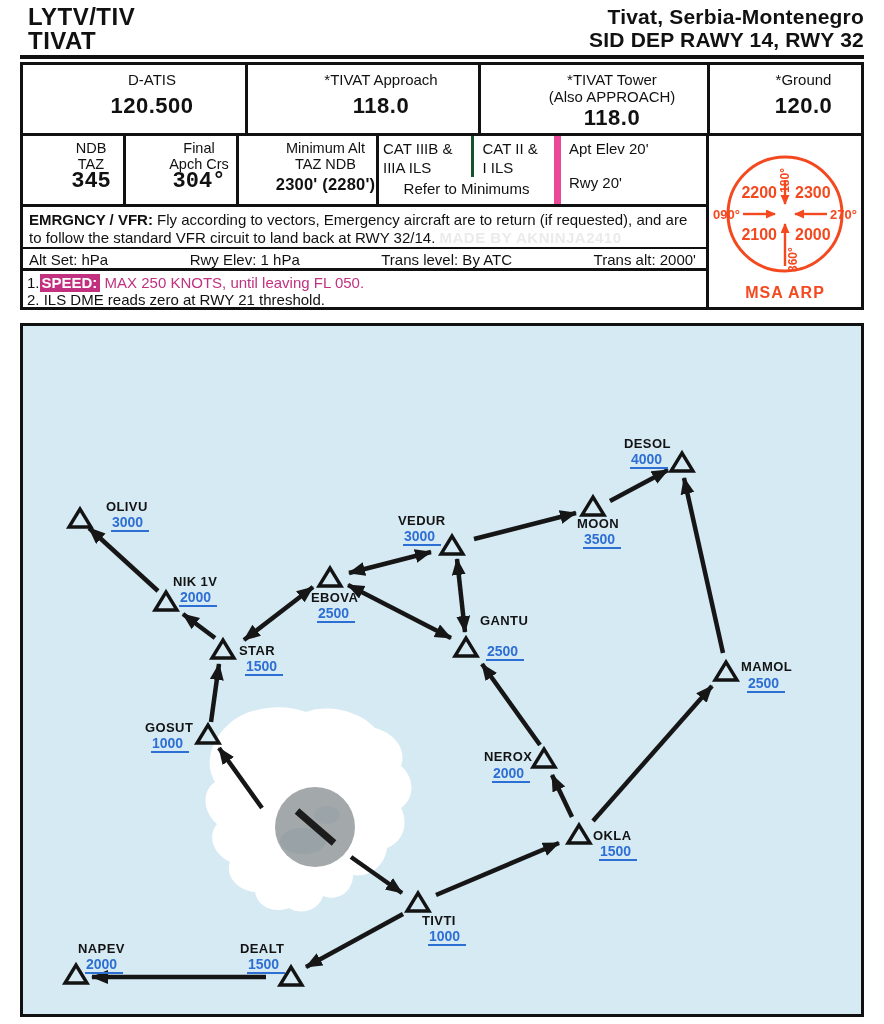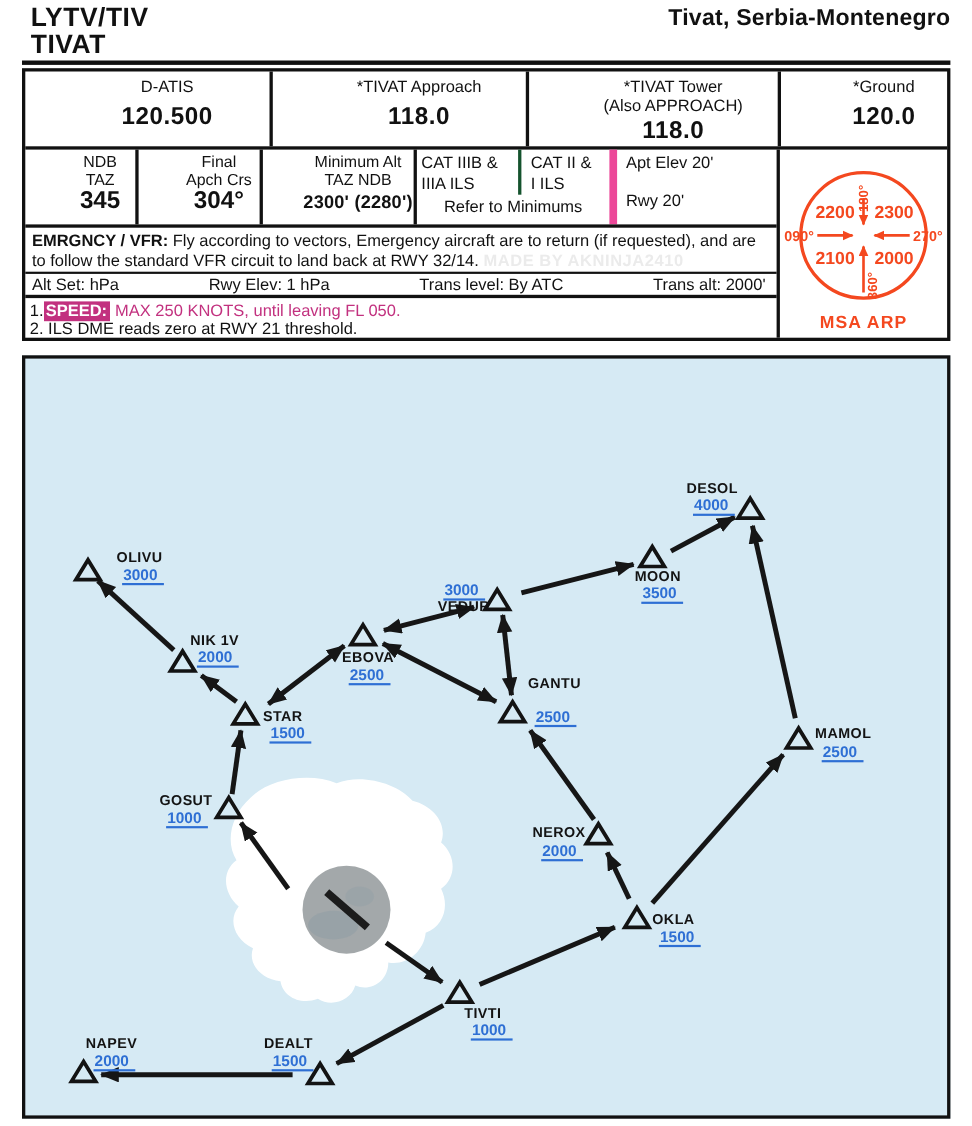--- a/index.html
+++ b/index.html
@@ -18,21 +18,21 @@
   .row1 .cell{flex:0 0 auto;text-align:center;padding-top:6px;}
   .bL{border-left:3px solid #111;}
   .freq-label{font-size:15px;line-height:17px;}
   .freq-value{font-size:22px;font-weight:700;margin-top:5px;letter-spacing:.5px;}
   .freq-value.tight{margin-top:0;}
 
   .row2wrap{display:flex;height:171px;border-top:3px solid #111;}
   .left-col{width:683px;display:flex;flex-direction:column;box-sizing:border-box;}
   .row2{display:flex;height:68px;}
   .row2 .cell{flex:0 0 auto;text-align:center;padding-top:4px;font-size:14.5px;line-height:16px;}
-  .row2 .val{font-size:22px;font-weight:700;margin-top:2px;}
+  .row2 .val{font-size:22px;font-weight:700;margin-top:2px;font-family:Liberation Mono, monospace;}
   .row2 .val-sm{font-size:16.5px;font-weight:700;margin-top:4px;letter-spacing:.2px;}
   .catgroup{width:178px;box-sizing:border-box;border-left:3px solid #111;display:flex;flex-direction:column;}
   .cat-top{display:flex;height:42px;}
   .cat-a{width:94px;box-sizing:border-box;text-align:left;padding:3px 10px 0 4px;font-size:15px;line-height:19px;}
   .cat-b{width:84px;box-sizing:border-box;border-left:3px solid #14532d;text-align:left;padding:3px 0 0 8px;font-size:15px;line-height:19px;}
   .cat-refer{height:26px;text-align:center;font-size:15px;padding-top:3px;}
   .apt-cell{width:130px;box-sizing:border-box;border-left:7px solid #ec4899;text-align:left;padding:4px 0 0 8px;font-size:15px;}
   .apt-cell .rwy{margin-top:17px;}
 
   .row3{border-top:3px solid #111;height:48px;box-sizing:border-box;font-size:15px;line-height:18px;padding:4px 6px 0 6px;}
@@ -58,20 +58,21 @@
 </style>
 </head>
 <body>
 
 <div class="hdr-left">
   <div>LYTV/TIV</div>
   <div>TIVAT</div>
 </div>
 <div class="hdr-right">
   <div>Tivat, Serbia-Montenegro</div>
+  <div>SID DEP RAWY 14, RWY 32</div>
 </div>
 <div class="hdr-rule"></div>
 
 <div class="info-table">
   <div class="row1">
     <div class="cell" style="width:222px">
       <div class="freq-label">D-ATIS</div>
       <div class="freq-value">120.500</div>
     </div>
     <div class="cell bL" style="width:233px">
@@ -229,21 +230,21 @@
       <div class="wp-name" style="left: 83px; top: 174px;">OLIVU</div>
       <div class="wp-alt" style="left: 88px; top: 189px;">3000</div>
       <div class="wp-name" style="left: 150px; top: 249px;">NIK 1V</div>
       <div class="wp-alt" style="left: 156px; top: 264px;">2000</div>
       <div class="wp-name" style="left: 216px; top: 318px;">STAR</div>
       <div class="wp-alt" style="left: 222px; top: 333px;">1500</div>
       <div class="wp-name" style="left: 122px; top: 395px;">GOSUT</div>
       <div class="wp-alt" style="left: 128px; top: 410px;">1000</div>
       <div class="wp-name" style="left: 288px; top: 265px;">EBOVA</div>
       <div class="wp-alt" style="left: 294px; top: 280px;">2500</div>
-      <div class="wp-name" style="left: 375px; top: 188px; margin-top: 30px;">VEDUR</div>
+      <div class="wp-name" style="left: 375px; top: 188px;">VEDUR</div>
       <div class="wp-alt" style="left: 380px; top: 203px;">3000</div>
       <div class="wp-name" style="left: 554px; top: 191px;">MOON</div>
       <div class="wp-alt" style="left: 560px; top: 206px;">3500</div>
       <div class="wp-name" style="left: 601px; top: 111px;">DESOL</div>
       <div class="wp-alt" style="left: 607px; top: 126px;">4000</div>
       <div class="wp-name" style="left: 457px; top: 288px;">GANTU</div>
       <div class="wp-alt" style="left: 463px; top: 318px;">2500</div>
       <div class="wp-name" style="left: 461px; top: 424px;">NEROX</div>
       <div class="wp-alt" style="left: 469px; top: 440px;">2000</div>
       <div class="wp-name" style="left: 718px; top: 334px;">MAMOL</div>

